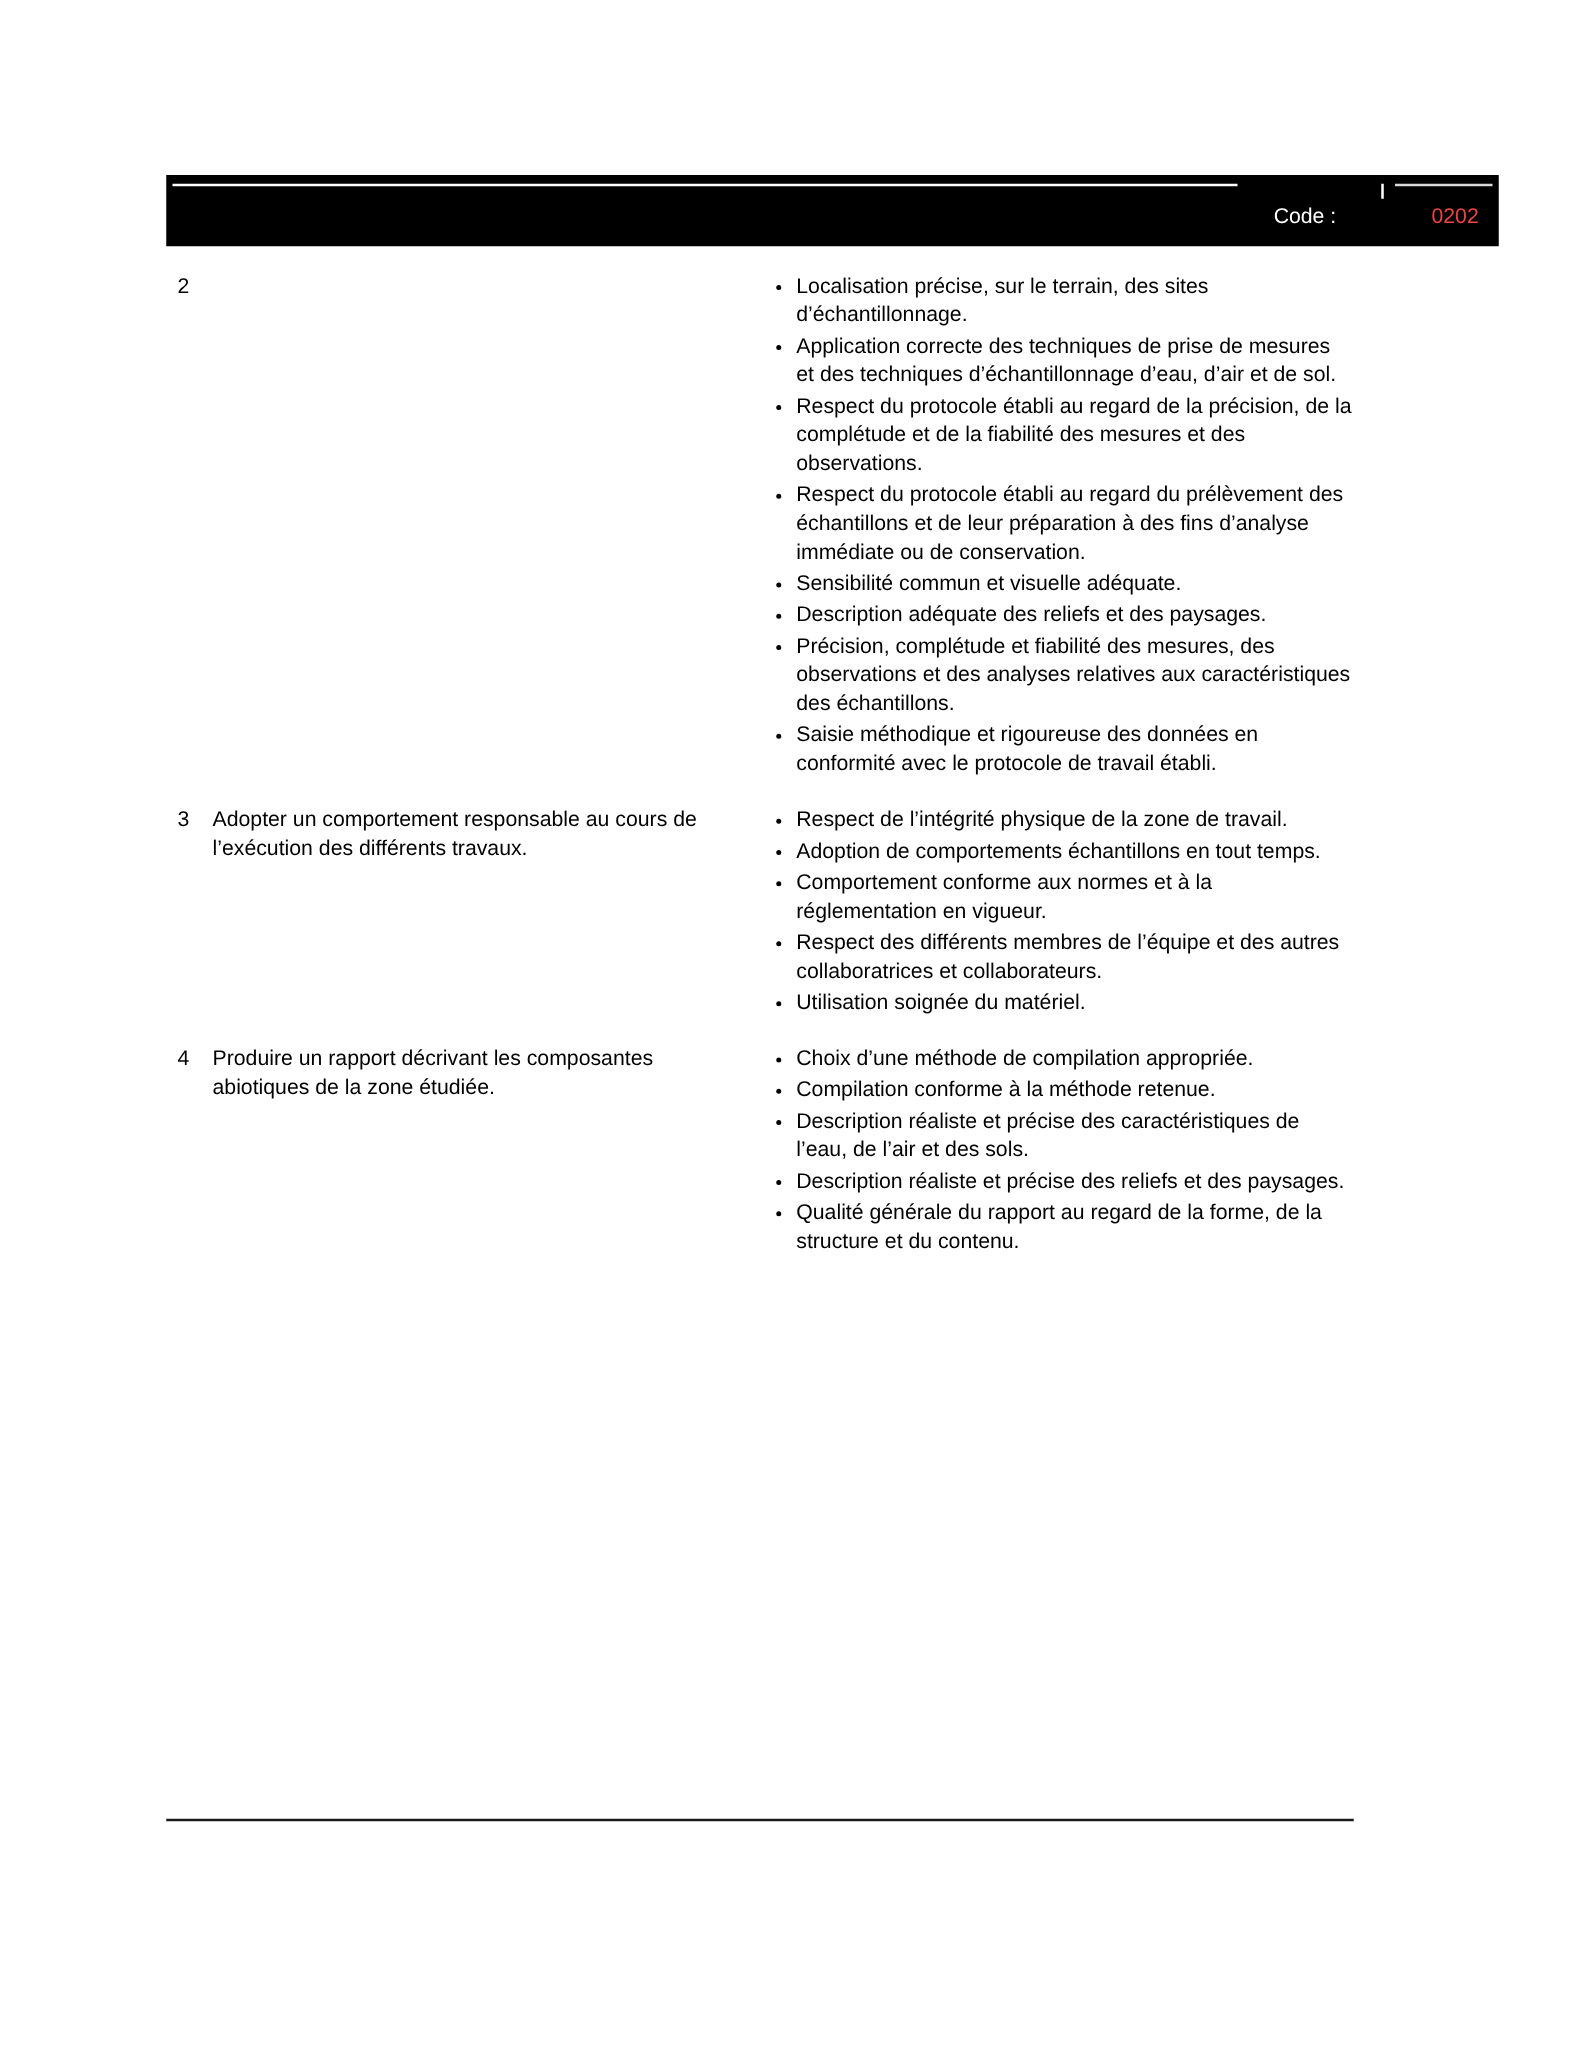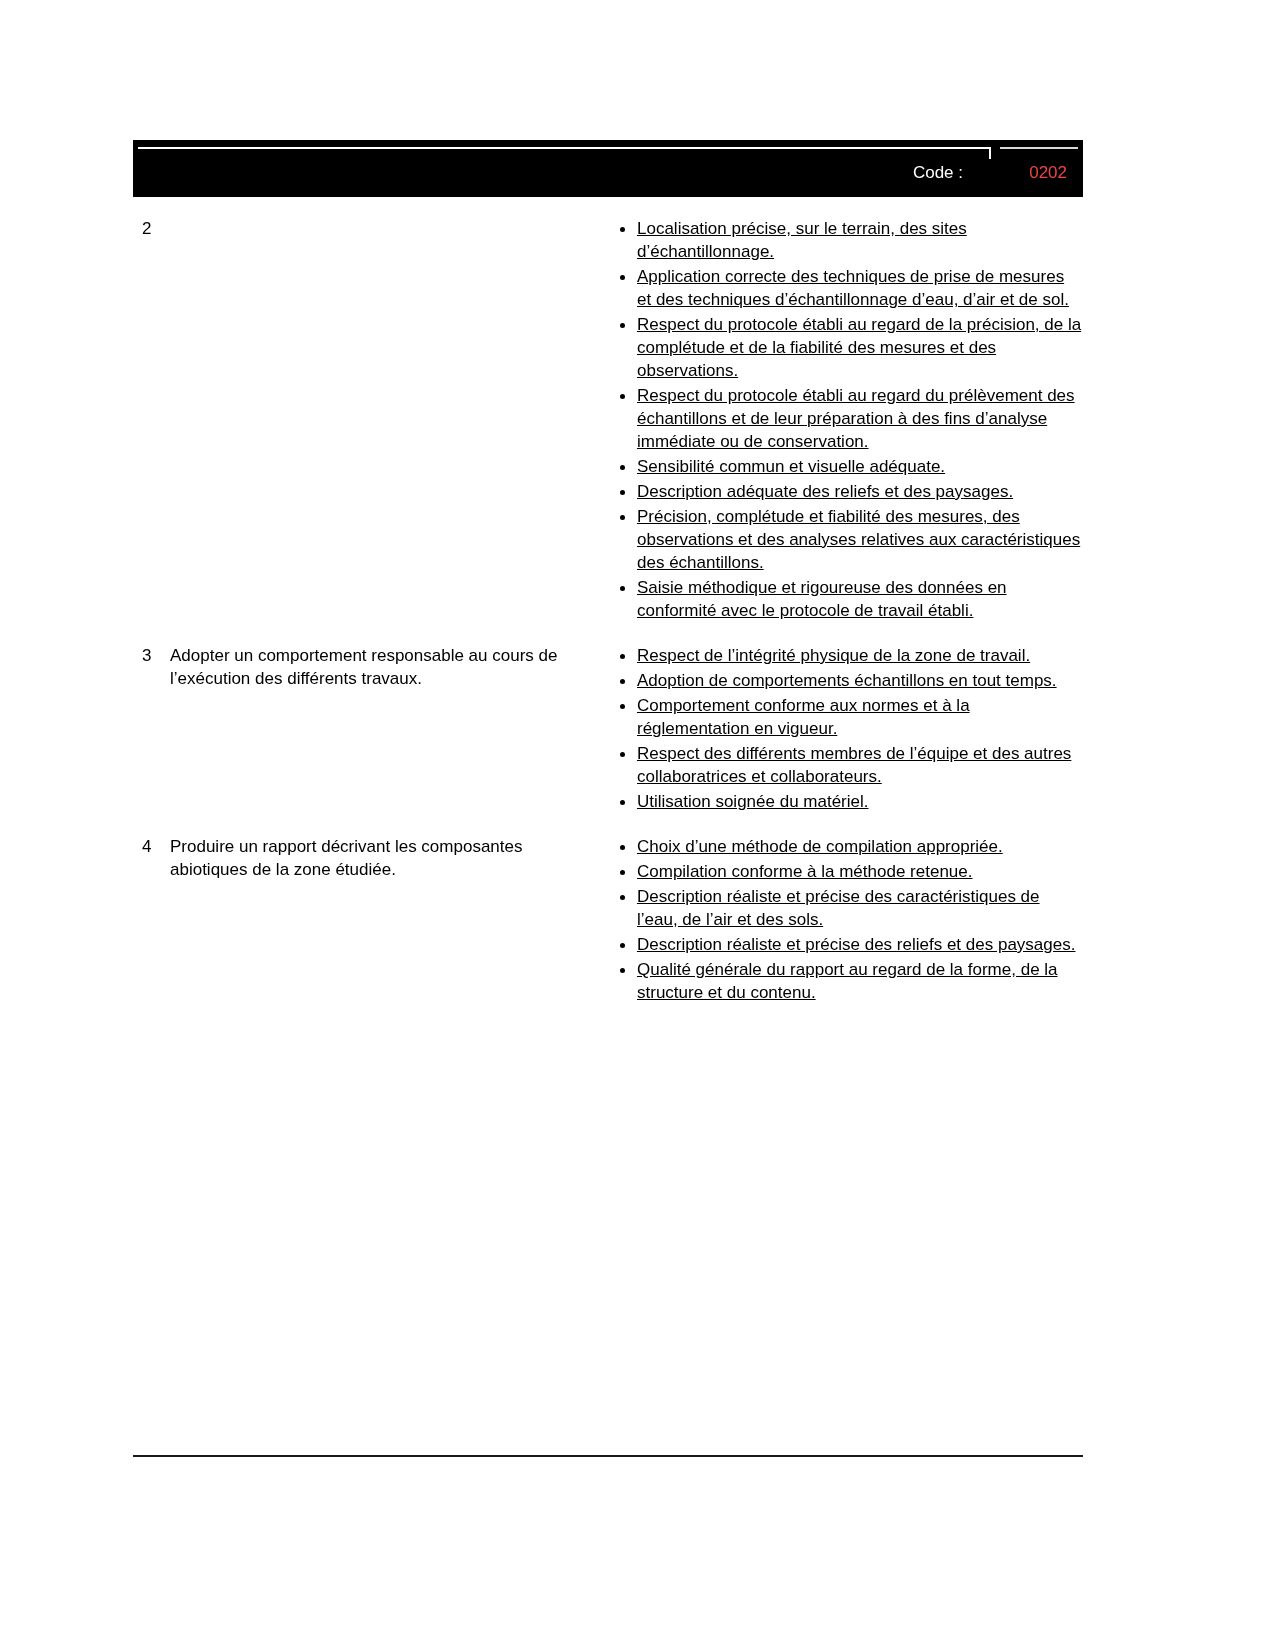--- a/index.html
+++ b/index.html
@@ -12,29 +12,30 @@
     color: #000000;
     margin: 0 auto;
     overflow: hidden;
   }
 
   
   .header-bar {
     position: absolute;
     left: 133px;
     top: 140px;
-    width: 950px;
+    width: 1066px;
     height: 57px;
     background: #000000;
     box-sizing: border-box;
     display: flex;
     align-items: center;
     justify-content: flex-end;
     padding-right: 16px;
     padding-top: 8px;
+    gap: 10px;
   }
   .header-line-main {
     position: absolute;
     top: 7px;
     left: 5px;
     width: 852px;
     height: 2px;
     background: #ffffff;
   }
   .header-line-right {
@@ -90,21 +91,20 @@
   }
   .obj-num {
     width: 28px;
     flex: none;
   }
   .obj-statement {
     flex: 1;
   }
   .right-cell {
     flex: 1;
-    text-decoration: underline;
   }
   .criteria-list {
     margin: 0;
     padding-left: 21px;
     list-style-type: disc;
   }
   .criteria-list li {
     margin: 0 0 2px 0;
     padding-left: 1px;
   }

